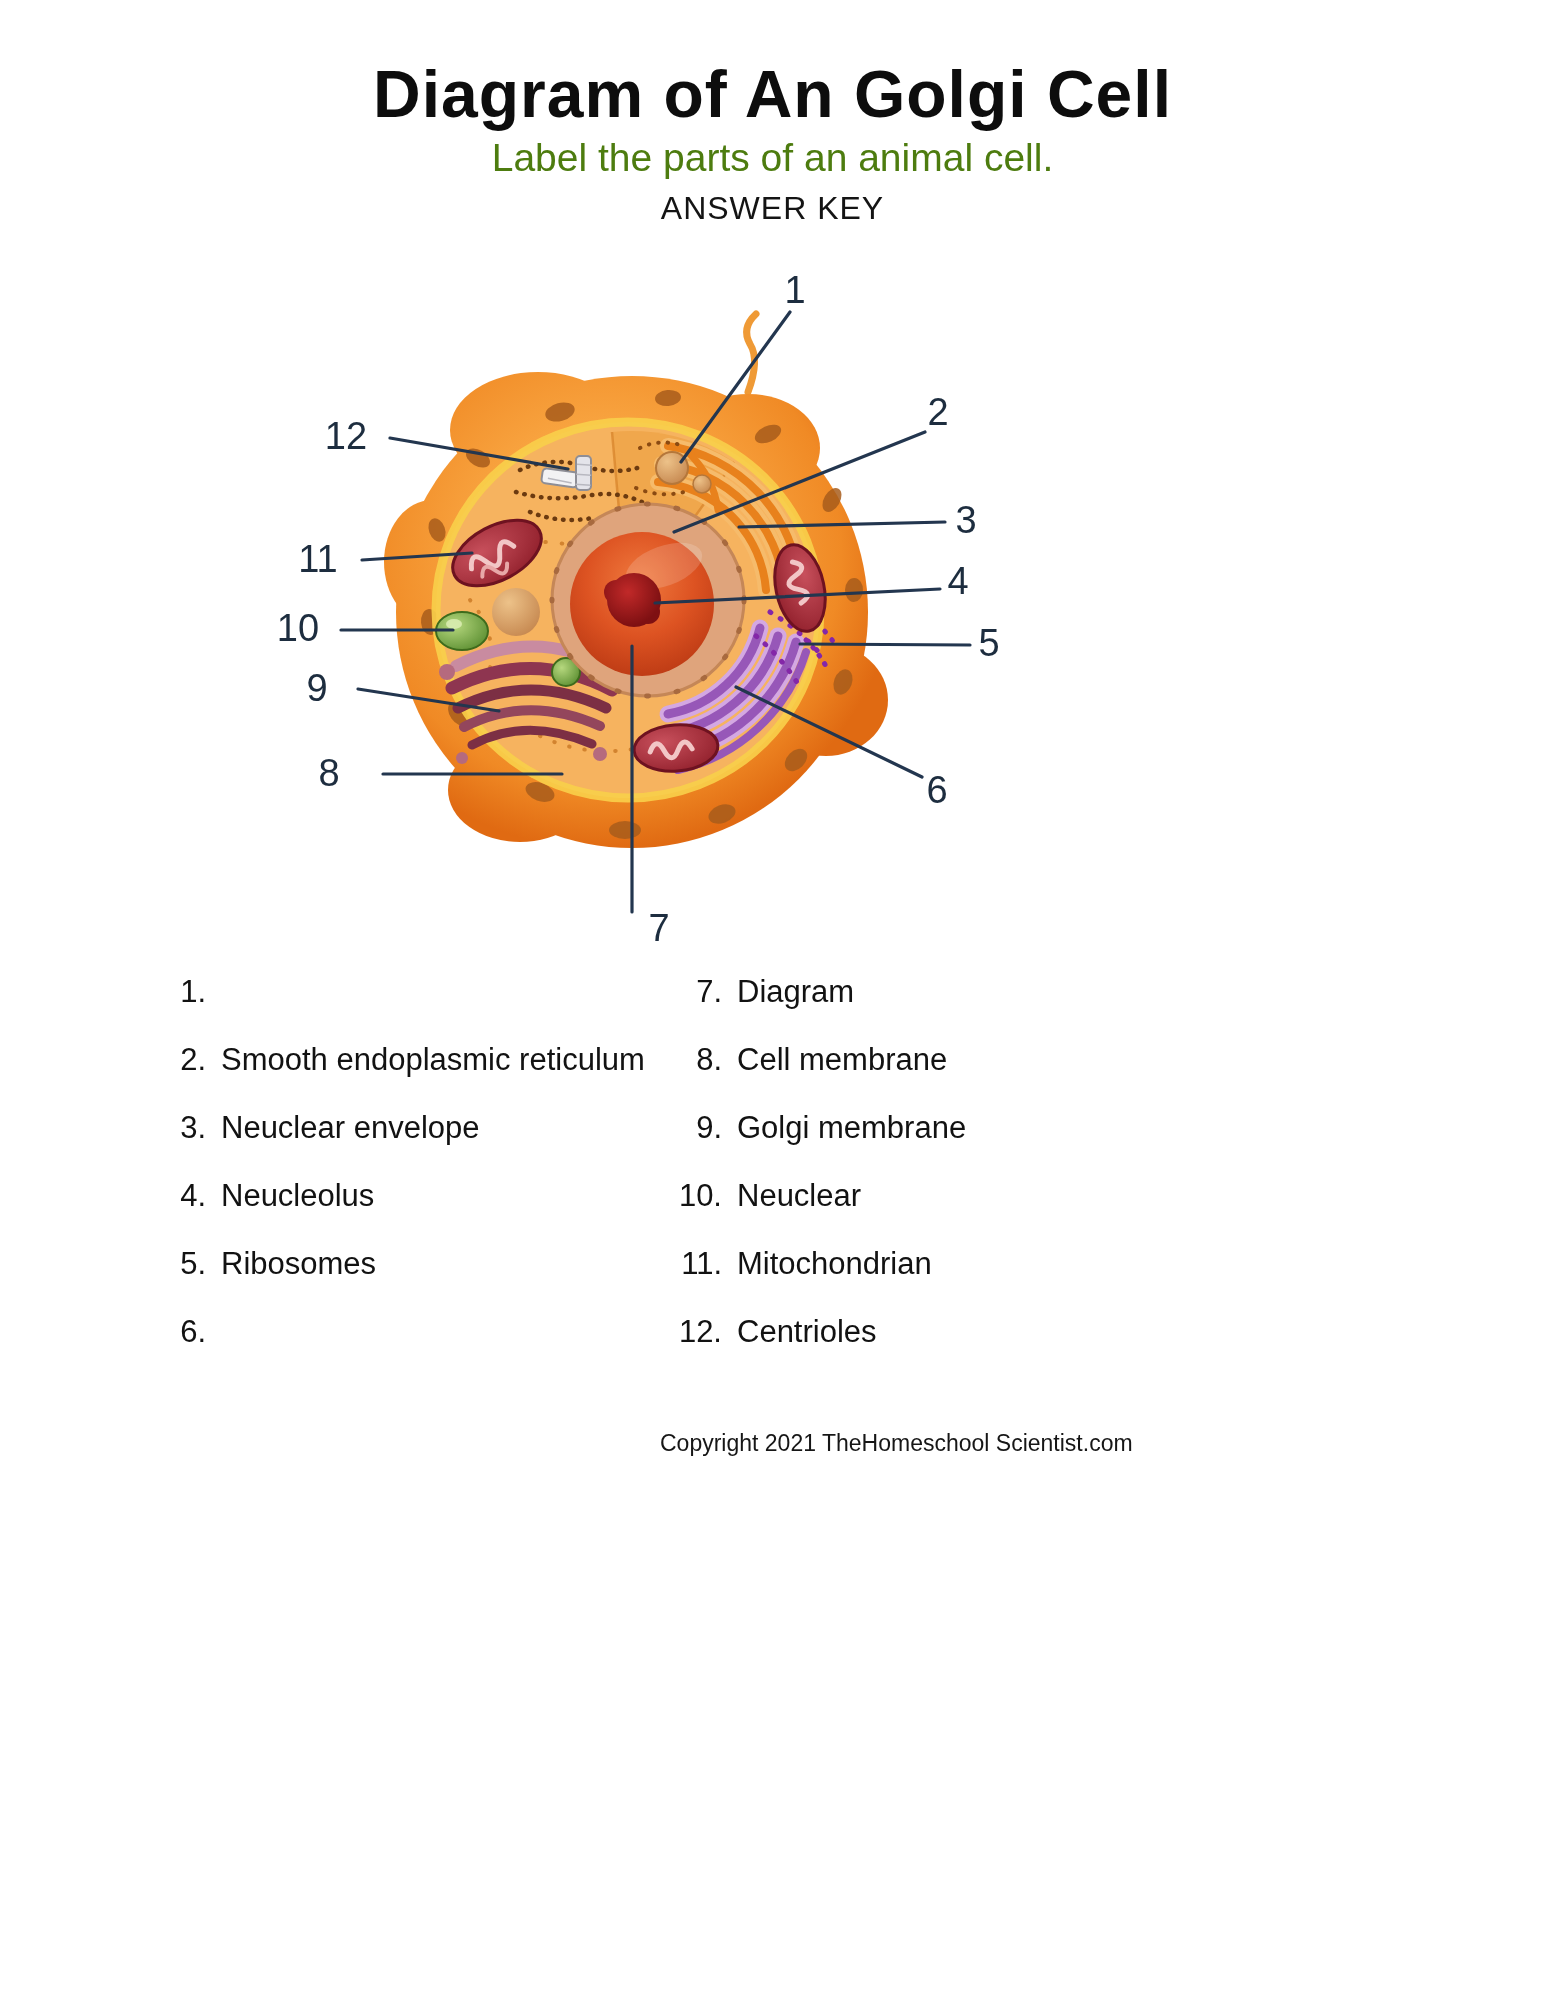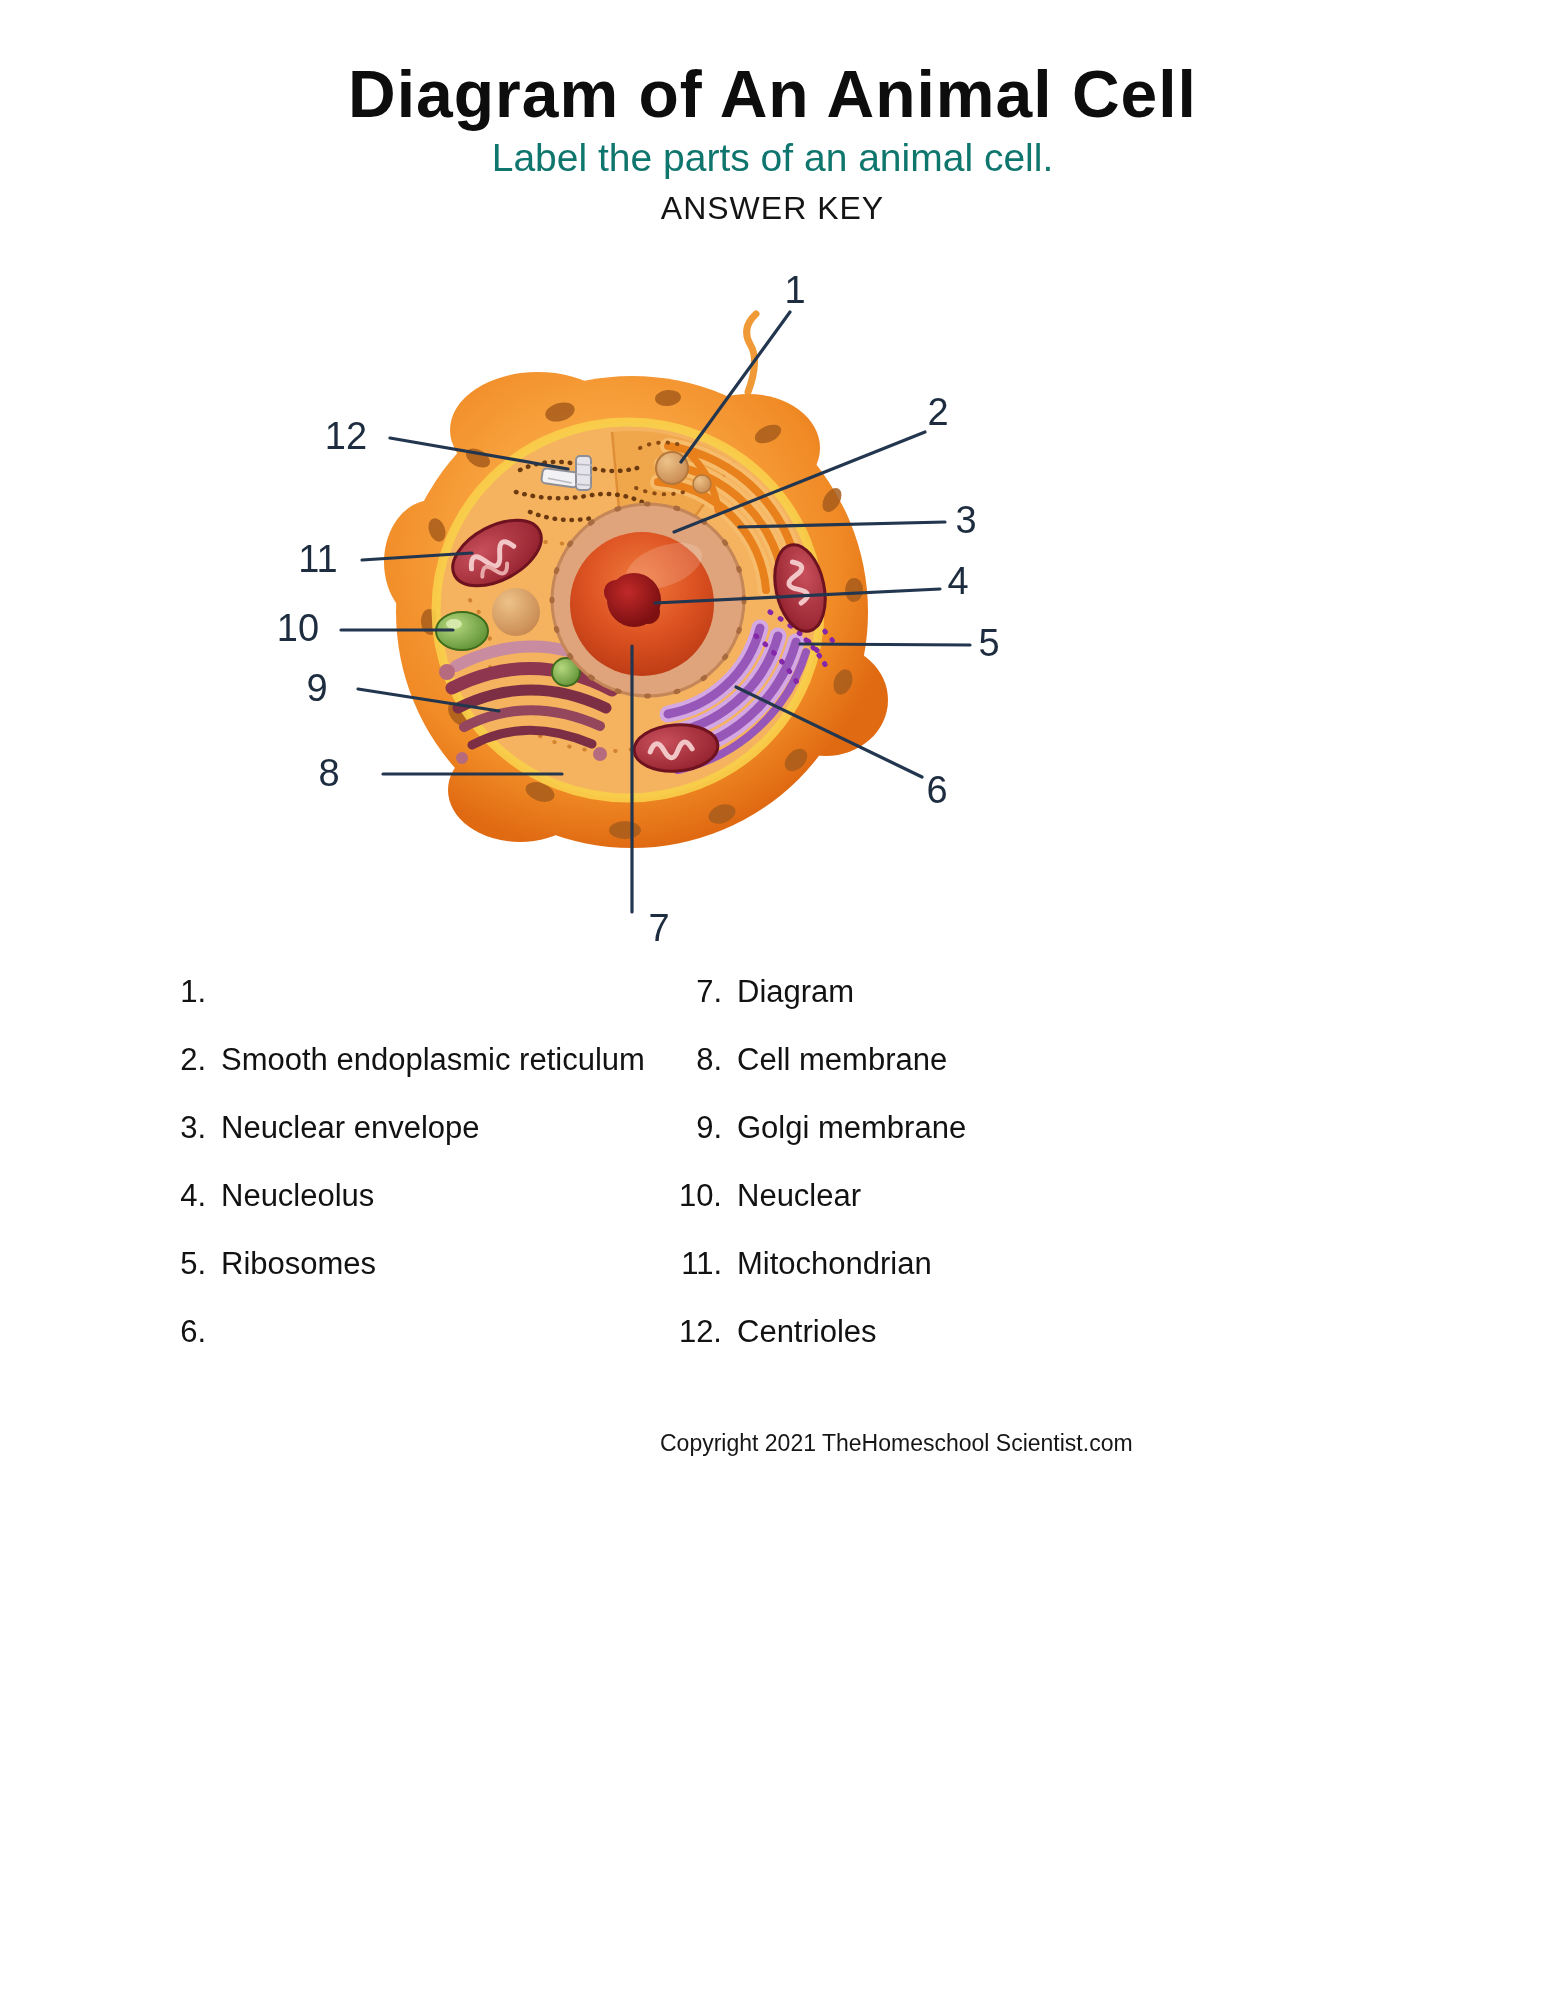--- a/index.html
+++ b/index.html
@@ -2,37 +2,37 @@
 <html><head>
 <meta charset="utf-8">
 <style>
   html,body { margin:0; padding:0; background:#ffffff; }
   .page {
     position:relative; width:1545px; height:2000px; background:#ffffff;
     font-family:"Liberation Sans", sans-serif; color:#111; overflow:hidden;
   }
   .centered { position:absolute; left:0; width:100%; text-align:center; }
   .title { top:56px; font-size:66px; font-weight:800; letter-spacing:1px; color:#0d0d0d; }
-  .subtitle { top:136px; font-size:39px; font-weight:400; color:#0f766e; }
+  .subtitle { top:136px; font-size:39px; font-weight:400; color:#4d7c0f; }
   .ak-heading { top:190px; font-size:32px; font-weight:500; letter-spacing:1px; color:#141414; }
   svg.diagram { position:absolute; left:0; top:0; }
   .answers-col { position:absolute; }
   .answers-left { left:148px; top:972px; width:520px; }
   .answers-right { left:664px; top:972px; width:480px; }
   .answer-row { display:flex; align-items:baseline; line-height:40px; margin-bottom:28px; font-size:31px; color:#121212; }
   .answer-row .num { width:58px; text-align:right; padding-right:15px; flex:0 0 auto; }
   .answer-row .label { flex:1; }
   .copyright { position:absolute; left:660px; top:1430px; font-size:23px; font-weight:400; color:#161616; }
 </style>
 </head>
 <body>
 
 <div class="page">
 
-  <div class="centered title">Diagram of An Animal Cell</div>
+  <div class="centered title">Diagram of An Golgi Cell</div>
   <div class="centered subtitle">Label the parts of an animal cell.</div>
   <div class="centered ak-heading">ANSWER KEY</div>
 
   <svg class="diagram" width="1545" height="2000" viewBox="0 0 1545 2000" xmlns="http://www.w3.org/2000/svg">
     <defs>
       <radialGradient id="gOuter" gradientUnits="userSpaceOnUse" cx="605" cy="555" r="295">
         <stop offset="0" stop-color="#fdc56e"></stop>
         <stop offset="0.45" stop-color="#f8a33f"></stop>
         <stop offset="0.8" stop-color="#f08a25"></stop>
         <stop offset="1" stop-color="#e06a12"></stop>

